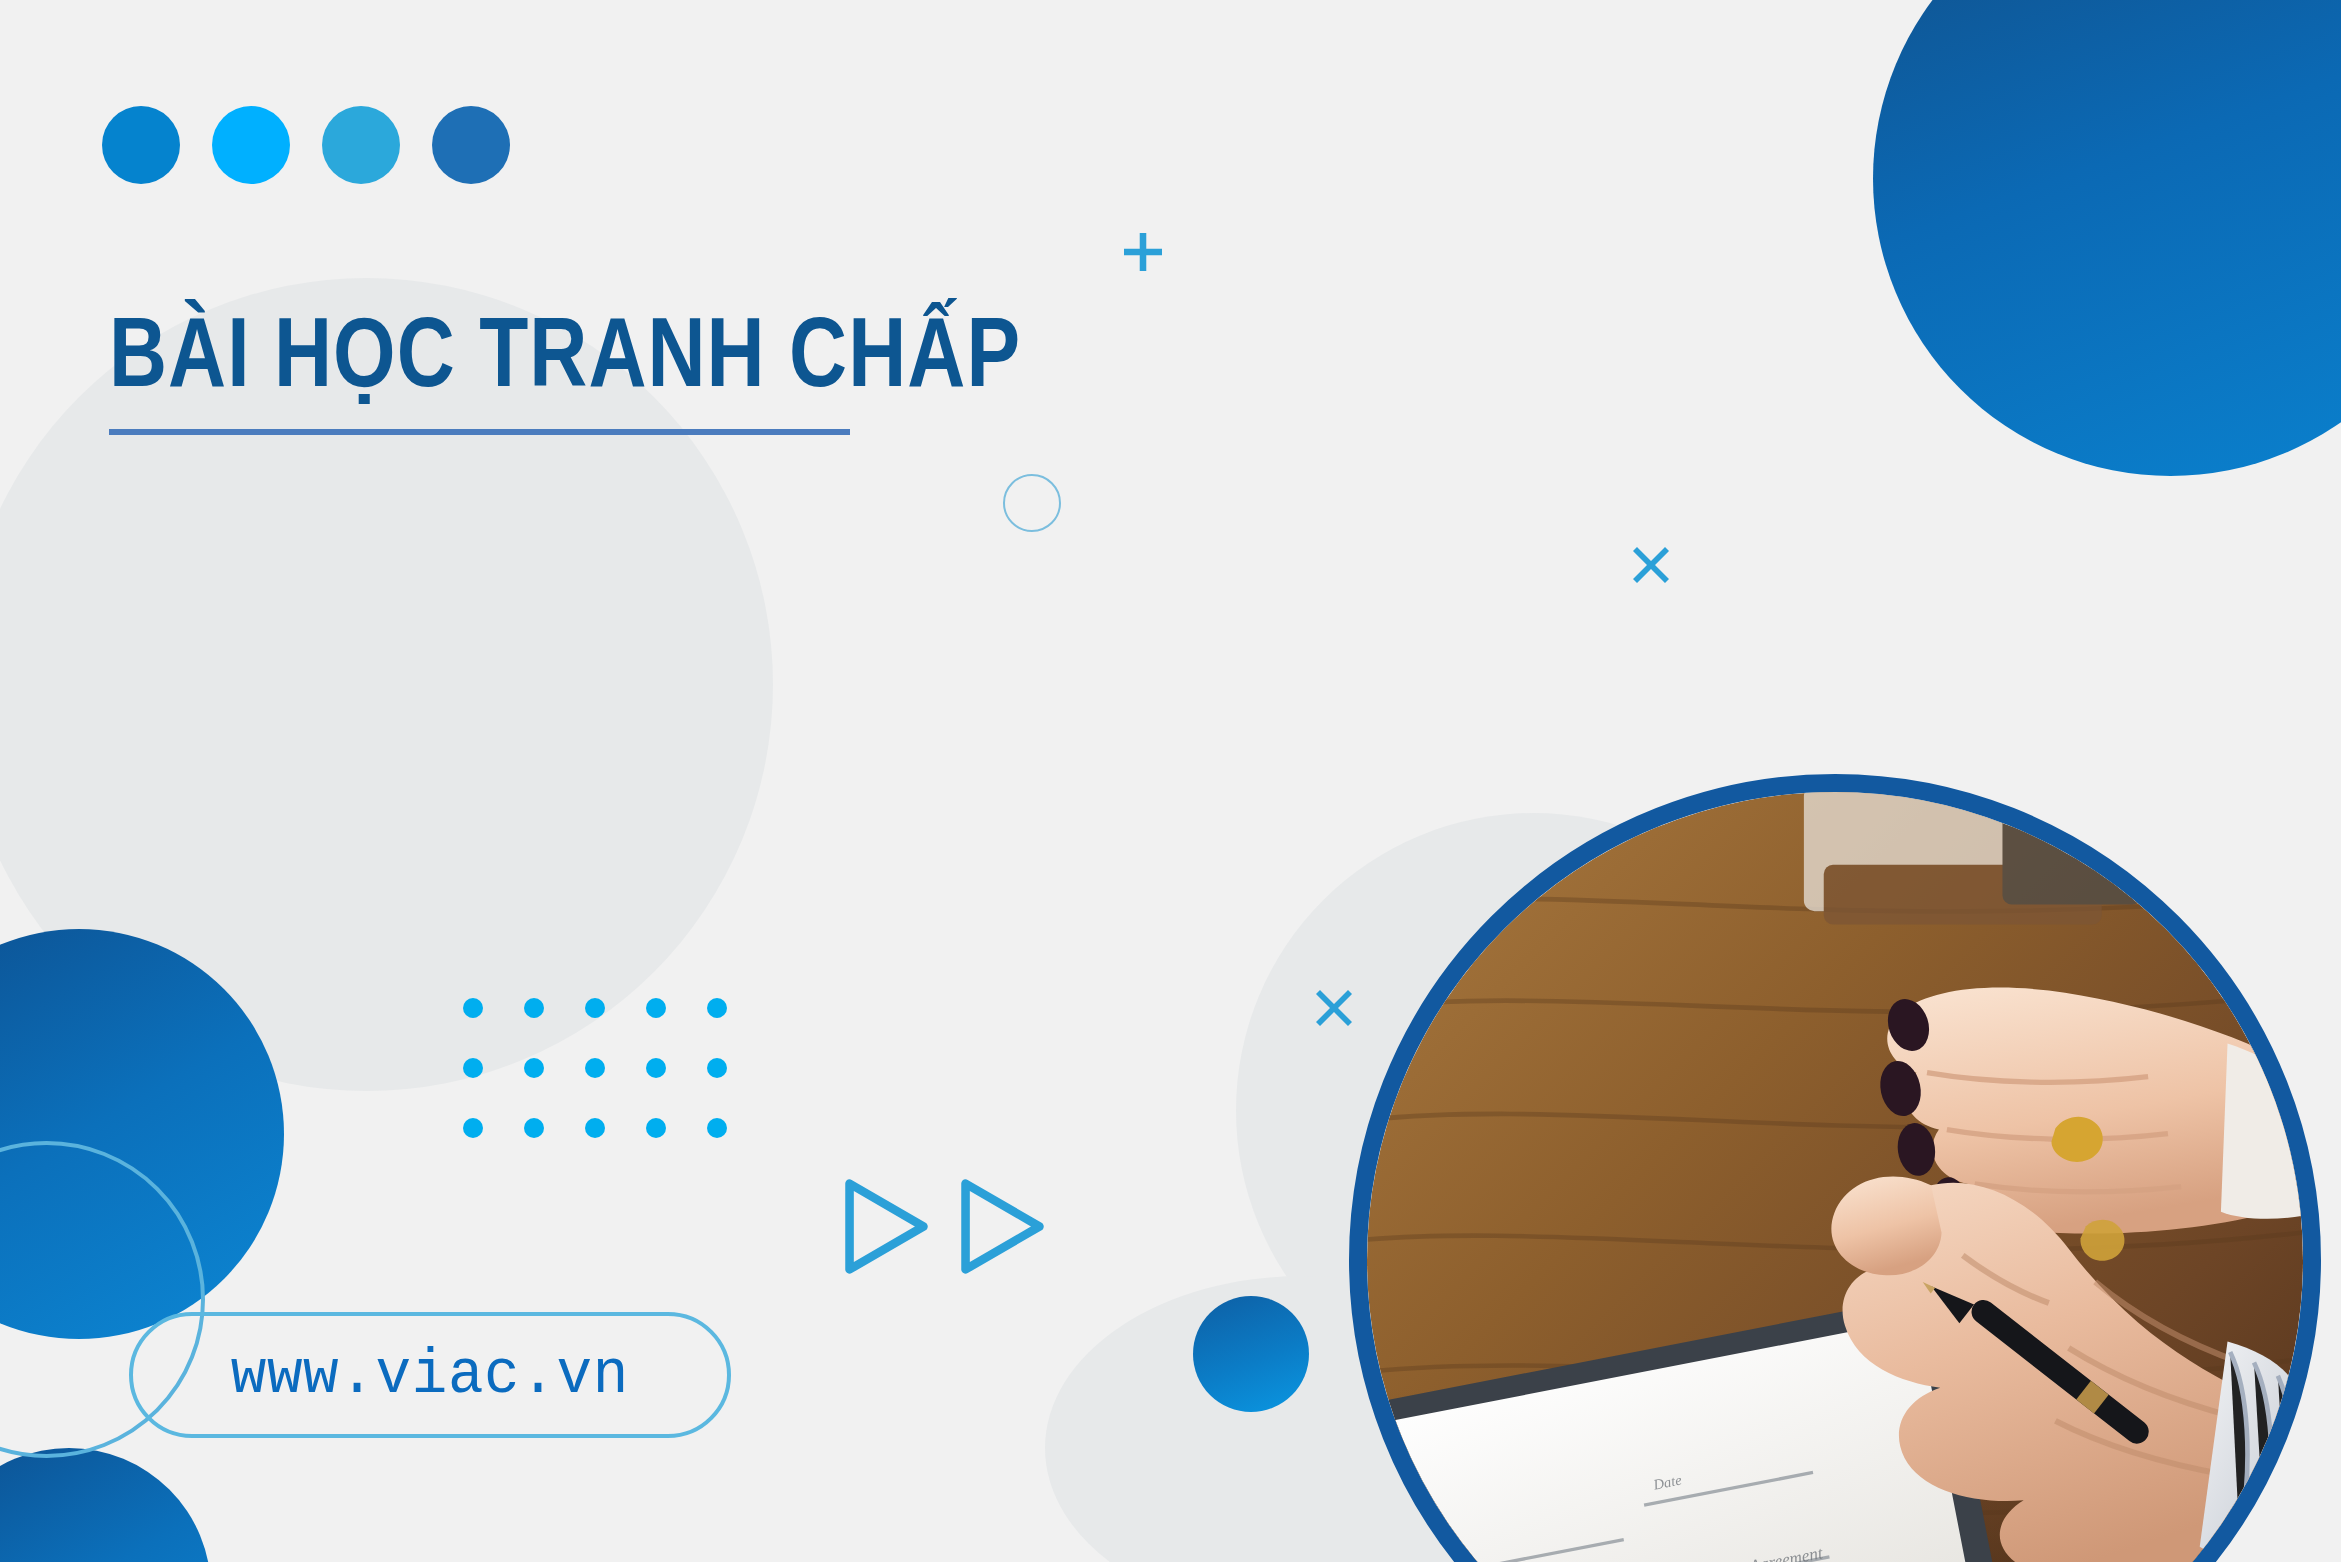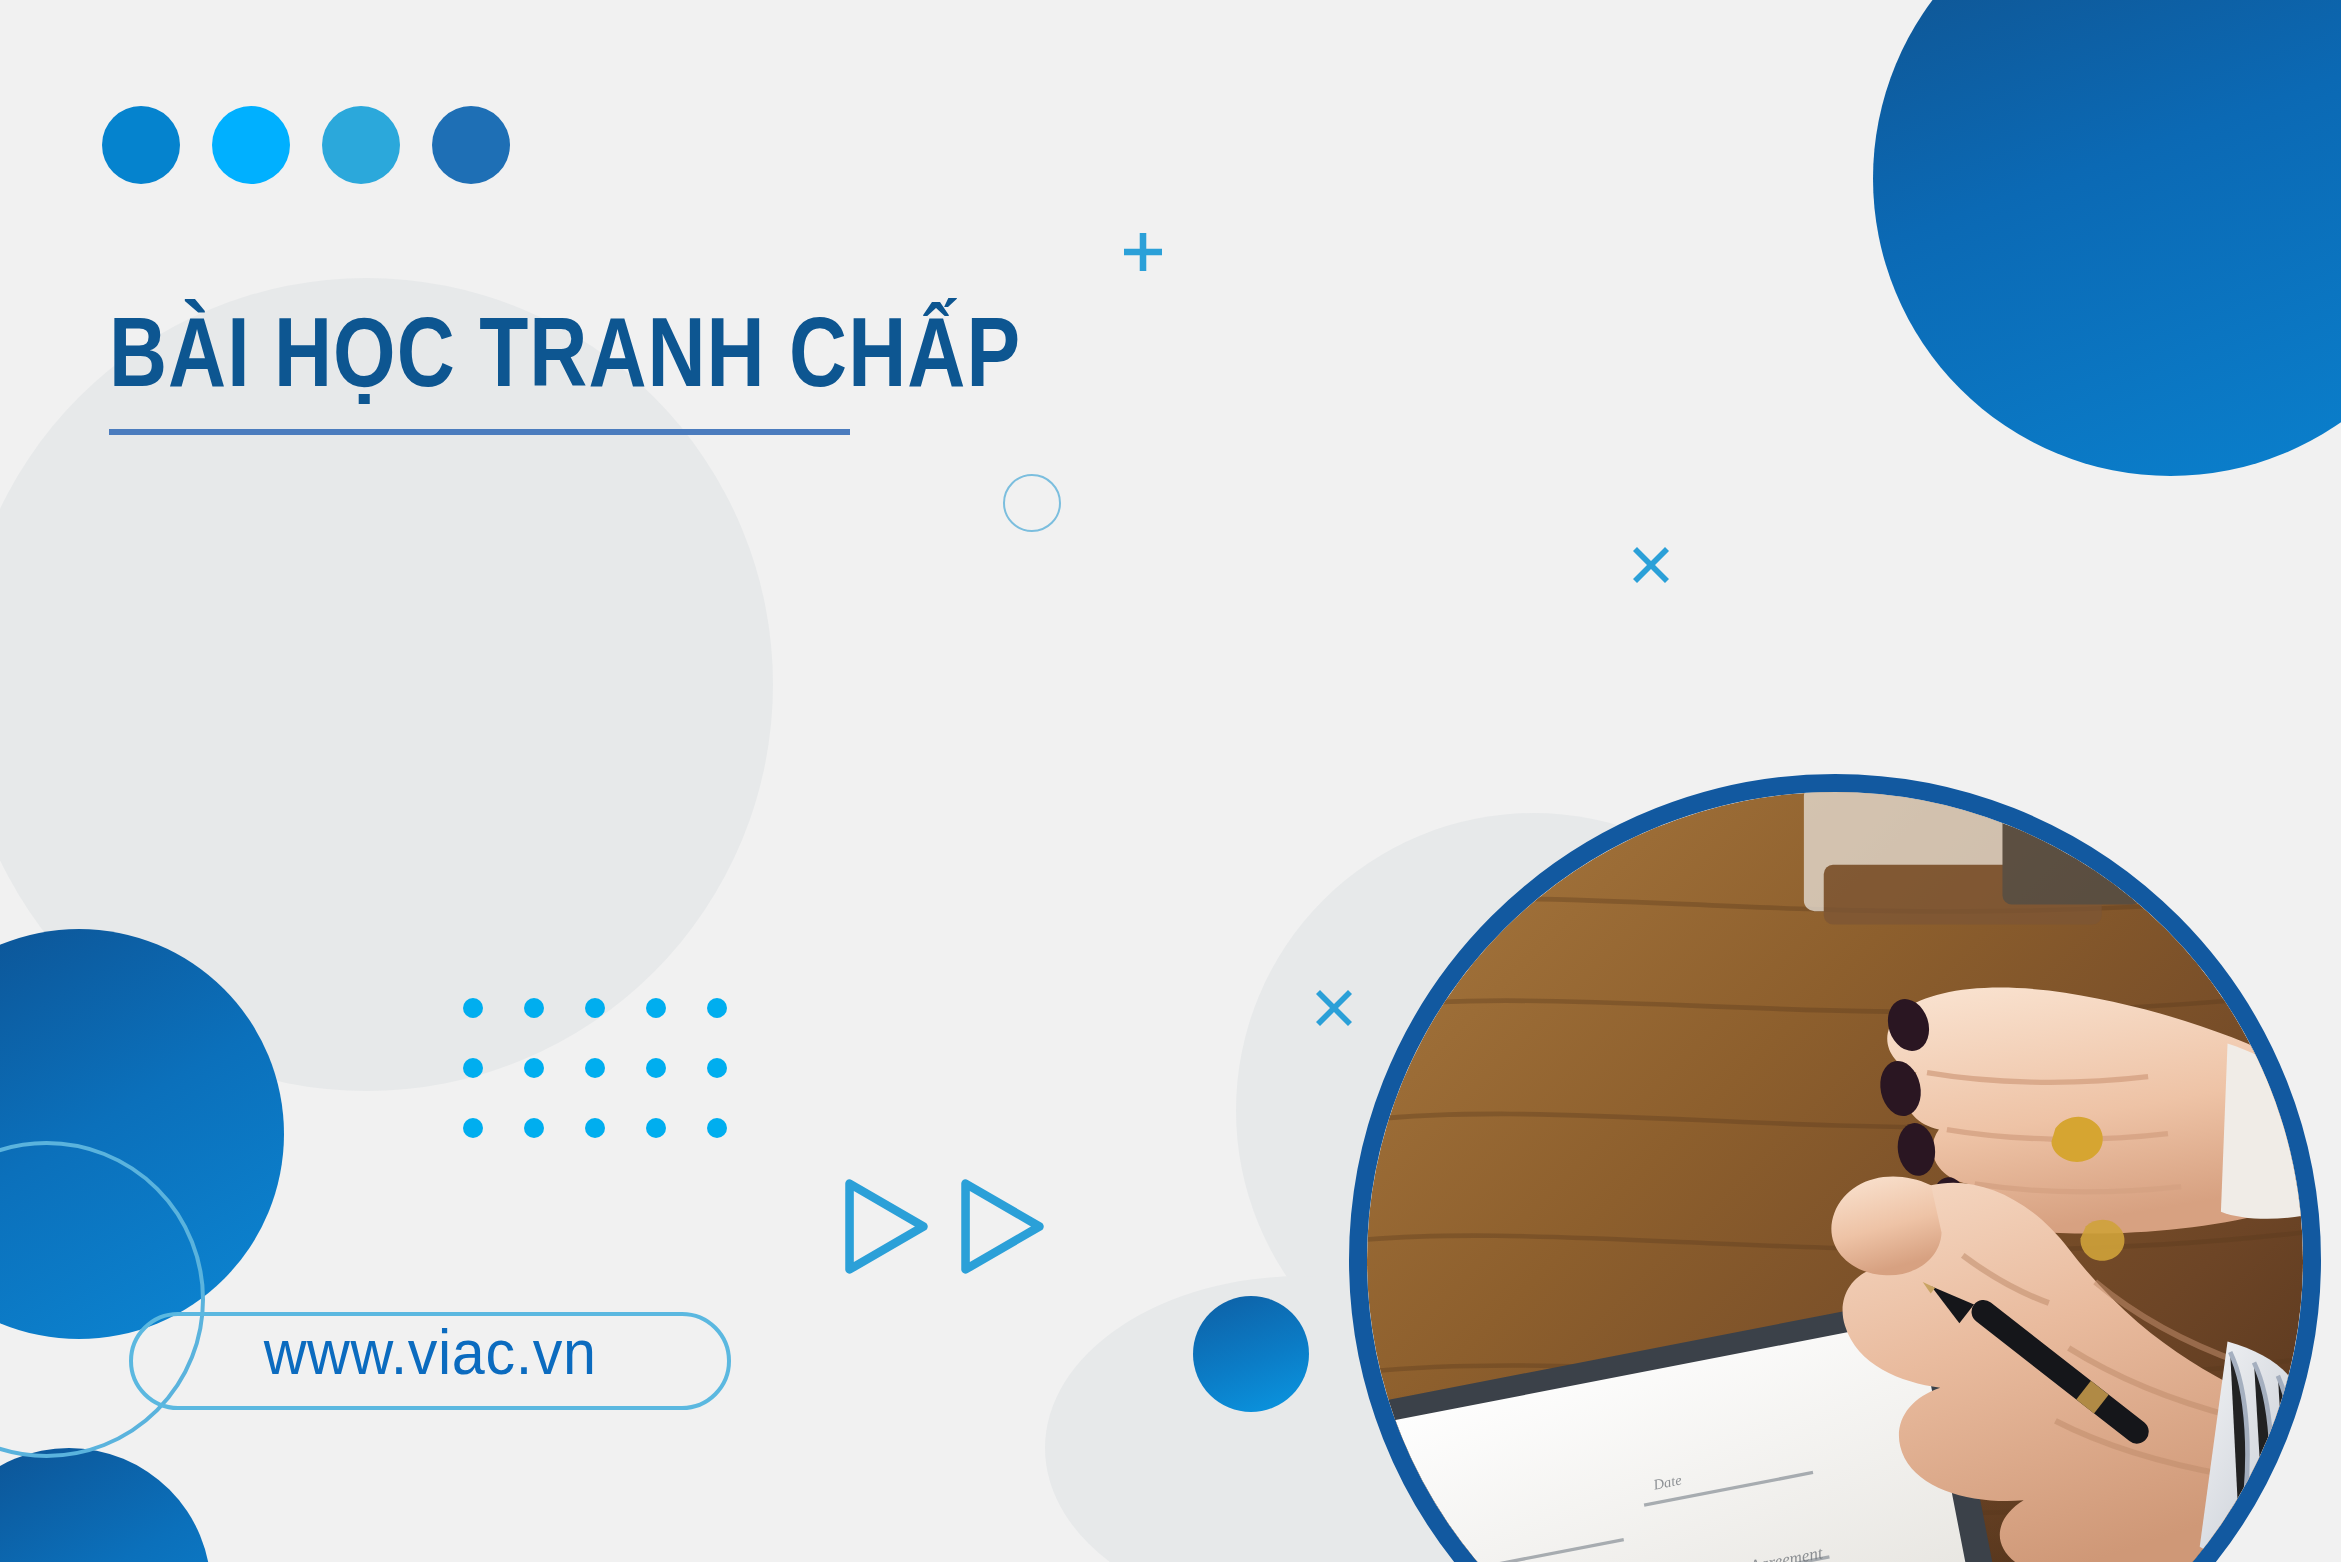--- a/index.html
+++ b/index.html
@@ -120,25 +120,25 @@
   .x-mark-2   { left: 1316px; top: 990px; width: 36px; height: 36px; }
   .circle-outline {
     position: absolute; left: 1003px; top: 474px;
     width: 58px; height: 58px; border-radius: 50%;
     border: 2px solid #7bbede; box-sizing: border-box;
   }
 
   
   .url-pill {
     position: absolute; left: 129px; top: 1312px;
-    width: 602px; height: 98px;
+    width: 602px; height: 126px;
     border: 4.6px solid #5bb8e0;
     border-radius: 66px;
     box-sizing: border-box;
-    display: flex; align-items: flex-start; justify-content: center;
+    display: flex; align-items: center; justify-content: center; font-family: Liberation Mono, monospace;
   }
   .url-pill span {
     font-size: 63px;
     color: #0b6bbf;
     letter-spacing: 0.7px;
     transform: scaleX(0.94);
   }
 
   
   .photo-circle {

